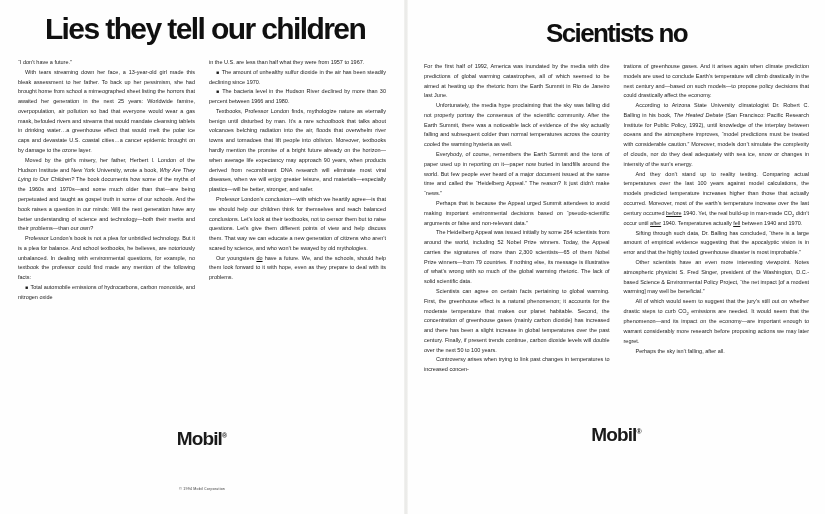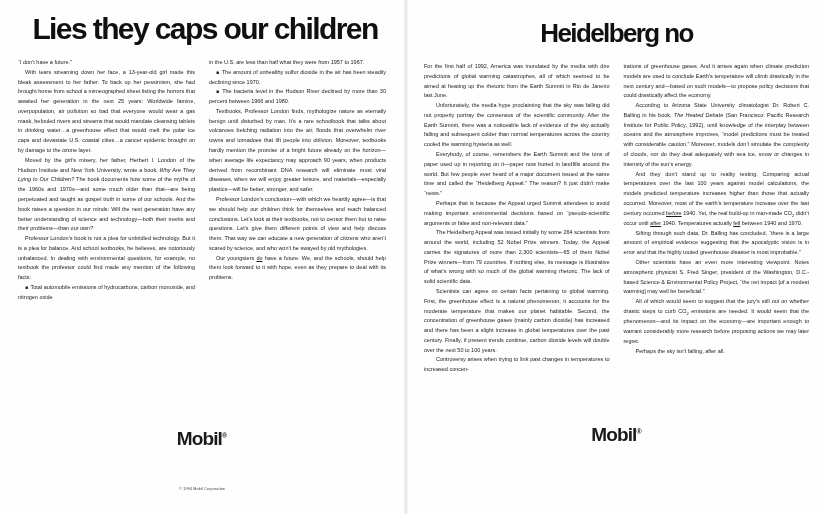--- a/index.html
+++ b/index.html
@@ -152,21 +152,21 @@
   <div class="speck" style="left:331px;top:92px;width:1.5px;height:2px;"></div>
   <div class="speck" style="left:795px;top:140px;width:2px;height:2px;"></div>
   <div class="speck" style="left:799px;top:196px;width:2px;height:2px;"></div>
   <div class="speck" style="left:802px;top:215px;width:2px;height:2px;"></div>
   <div class="speck" style="left:805px;top:385px;width:2px;height:2px;"></div>
 
   <div class="gutter"></div>
 
   <div class="page page-left">
 
-    <h1 class="headline headline-left">Lies they caps our children</h1>
+    <h1 class="headline headline-left">Lies they tell our children</h1>
 
     <div class="cols cols-left">
 
       <div class="col">
         <p>“I don’t have a future.”</p>
         <p class="indent">With tears streaming down her face, a 13-year-old girl made this bleak assessment to her father. To back up her pessimism, she had brought home from school a mimeographed sheet listing the horrors that awaited her generation in the next 25 years: Worldwide famine, overpopulation, air pollution so bad that everyone would wear a gas mask, befouled rivers and streams that would mandate cleansing tablets in drinking water…a greenhouse effect that would melt the polar ice caps and devastate U.S. coastal cities…a cancer epidemic brought on by damage to the ozone layer.</p>
         <p class="indent">
           <span>Moved by the girl’s misery, her father, Herbert I. London of the Hudson Institute and New York University, wrote a book, </span><span class="ital">Why Are They Lying to Our Children?</span><span> The book documents how some of the myths of the 1960s and 1970s—and some much older than that—are being perpetuated and taught as gospel truth in some of our schools. And the book raises a question in our minds: Will the next generation have any better understanding of science and technology—both their merits and their problems—than our own?</span>
         </p>
         <p class="indent">Professor London’s book is not a plea for unbridled technology. But it is a plea for balance. And school textbooks, he believes, are notoriously unbalanced. In dealing with environmental questions, for example, no textbook the professor could find made any mention of the following facts:</p>
@@ -192,21 +192,21 @@
 
     <div class="copyright">
       <span class="cmark">©</span>
       <span>1994 Mobil Corporation</span>
     </div>
 
   </div>
 
   <div class="page page-right">
 
-    <h1 class="headline headline-right">Heidelberg no</h1>
+    <h1 class="headline headline-right">Scientists no</h1>
 
     <div class="cols cols-right">
 
       <div class="col">
         <p>For the first half of 1992, America was inundated by the media with dire predictions of global warming catastrophes, all of which seemed to be aimed at heating up the rhetoric from the Earth Summit in Rio de Janeiro last June.</p>
         <p class="indent-wide">Unfortunately, the media hype proclaiming that the sky was falling did not properly portray the consensus of the scientific community. After the Earth Summit, there was a noticeable lack of evidence of the sky actually falling and subsequent colder than normal temperatures across the country cooled the warming hysteria as well.</p>
         <p class="indent-wide">Everybody, of course, remembers the Earth Summit and the tons of paper used up in reporting on it—paper now buried in landfills around the world. But few people ever heard of a major document issued at the same time and called the “Heidelberg Appeal.” The reason? It just didn’t make “news.”</p>
         <p class="indent-wide">Perhaps that is because the Appeal urged Summit attendees to avoid making important environmental decisions based on “pseudo-scientific arguments or false and non-relevant data.”</p>
         <p class="indent-wide">The Heidelberg Appeal was issued initially by some 264 scientists from around the world, including 52 Nobel Prize winners. Today, the Appeal carries the signatures of more than 2,300 scientists—65 of them Nobel Prize winners—from 79 countries. If nothing else, its message is illustrative of what’s wrong with so much of the global warming rhetoric. The lack of solid scientific data.</p>
         <p class="indent-wide">Scientists can agree on certain facts pertaining to global warming. First, the greenhouse effect is a natural phenomenon; it accounts for the moderate temperature that makes our planet habitable. Second, the concentration of greenhouse gases (mainly carbon dioxide) has increased and there has been a slight increase in global temperatures over the past century. Finally, if present trends continue, carbon dioxide levels will double over the next 50 to 100 years.</p>

